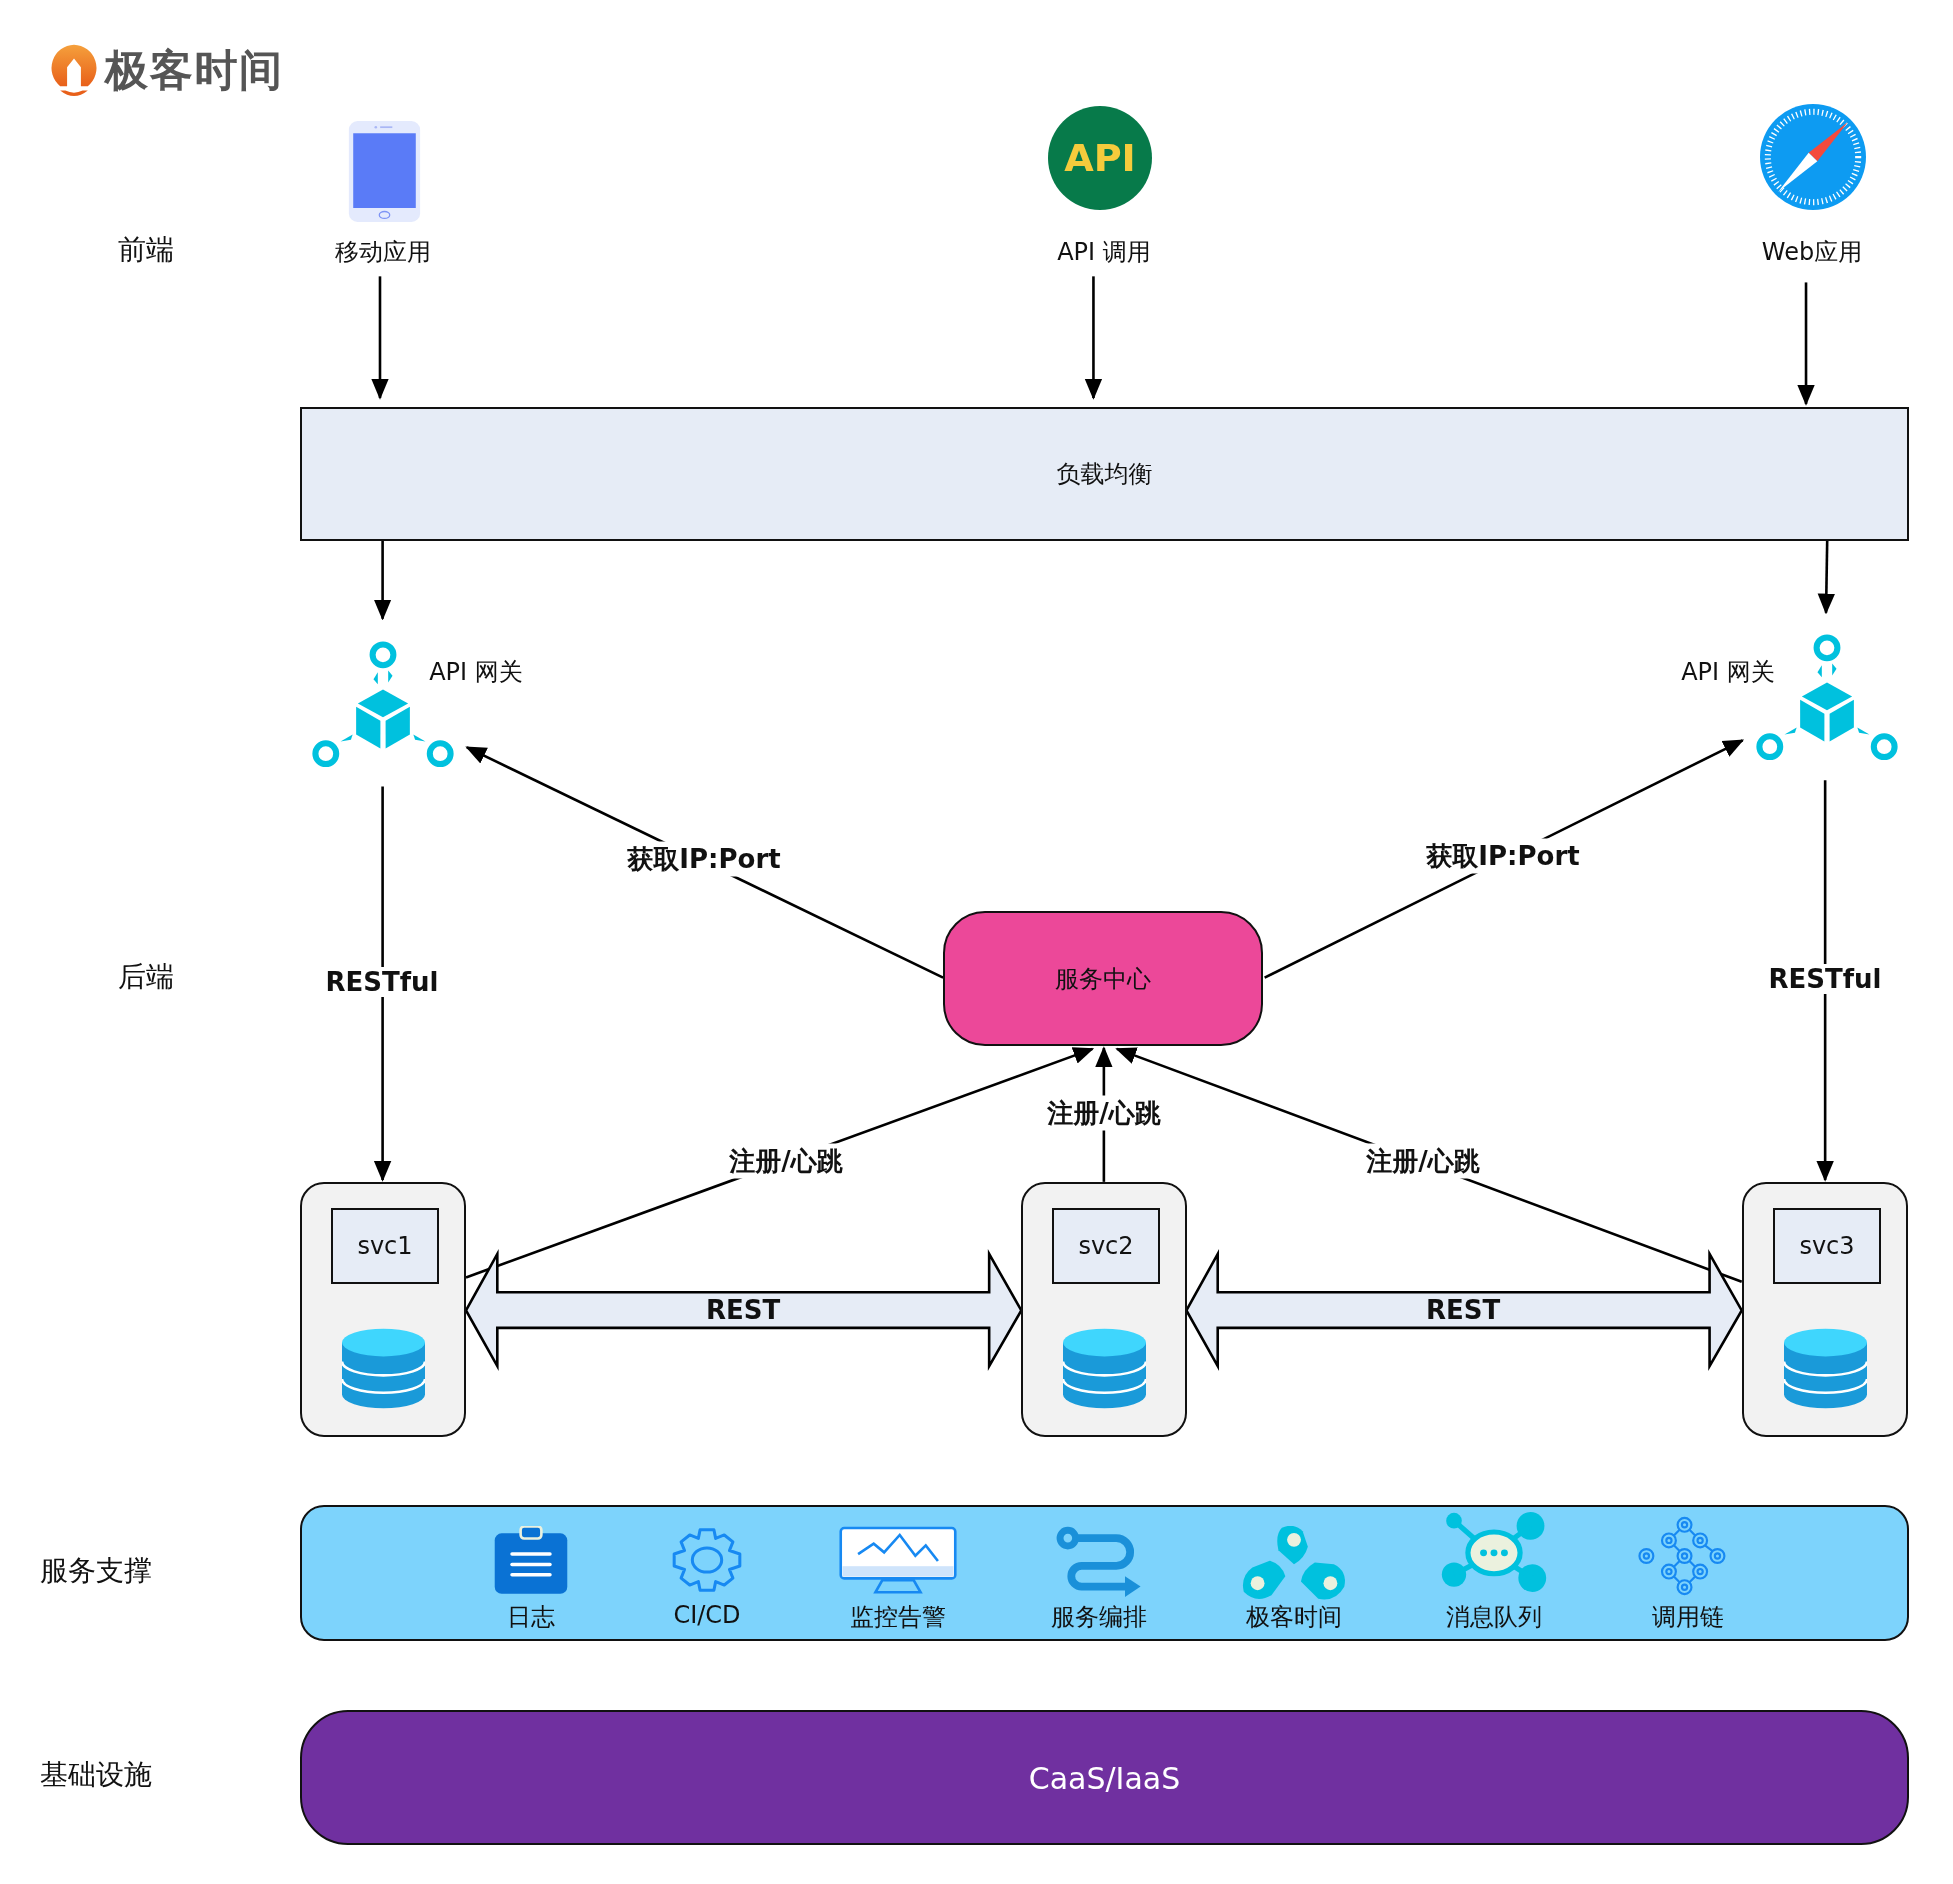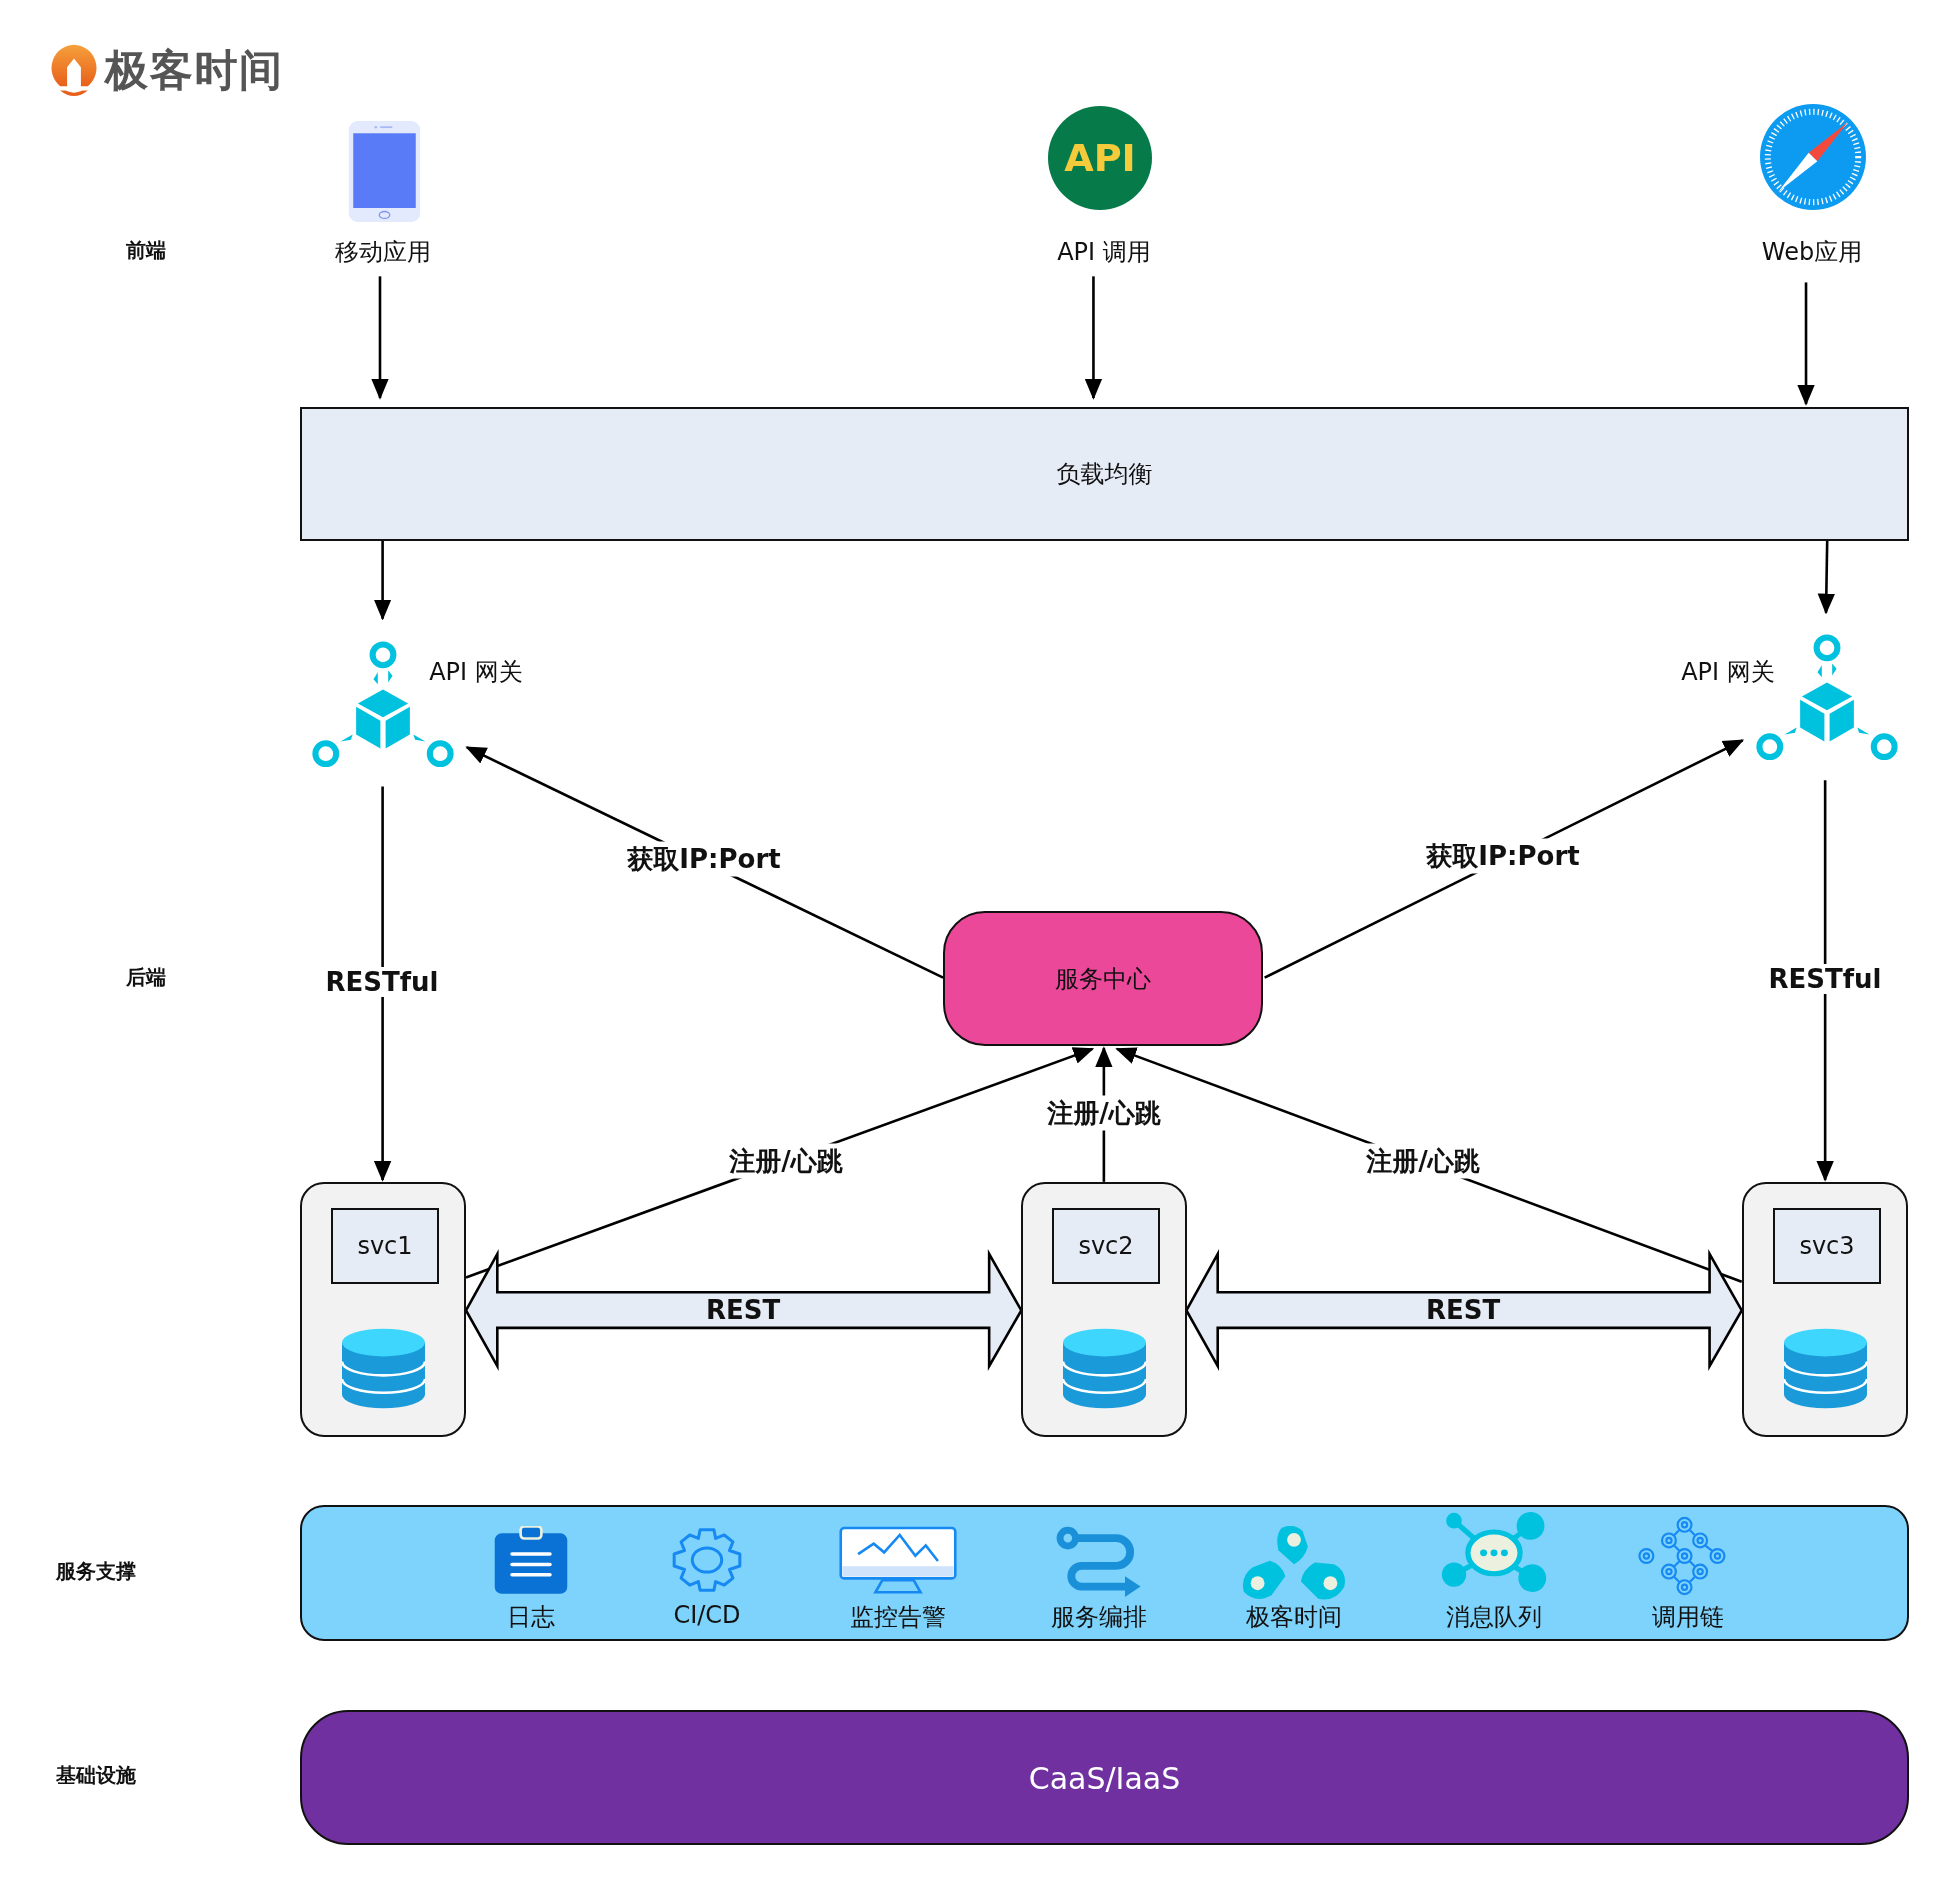--- a/index.html
+++ b/index.html
@@ -1,21 +1,21 @@
 <!DOCTYPE html>
 <html style="font-size:14px"><head>
 <meta charset="utf-8">
 <style>
   html, body { margin:0; padding:0; background:#ffffff; }
   body { width:1954px; height:1884px; position:relative; overflow:hidden;
          font-family:"DejaVu Sans","Liberation Sans",sans-serif; color:#111; }
   .abs { position:absolute; }
   .ctr { transform:translate(-50%,-50%); white-space:nowrap; }
   svg.wires { position:absolute; left:0; top:0; }
-  .row-label { font-size:20px; font-weight:bold; }
+  .row-label { font-size:28px; font-weight:normal; }
   .fe-label { font-size:24px; }
   .edge-label { font-size:26px; font-weight:bold; background:#fff; padding:0 3.5px; }
   .logo { left:48px; top:43px; height:56px; display:flex; align-items:center; gap:5px; }
   .logo-text { font-size:43px; font-weight:bold; color:#555; letter-spacing:1.7px; }
   .lb-box { left:300px; top:407px; width:1609px; height:134px; background:#e6ecf6;
             border:2.6px solid #111; box-sizing:border-box; }
   .lb-text { left:50%; top:50%; font-size:24px; }
   .sc-box { left:943px; top:911px; width:320px; height:135px; background:#ec4899;
             border:2.6px solid #111; border-radius:42px; box-sizing:border-box; }
   .svc-container { width:166px; height:255px; top:1182px; background:#f2f2f2;

